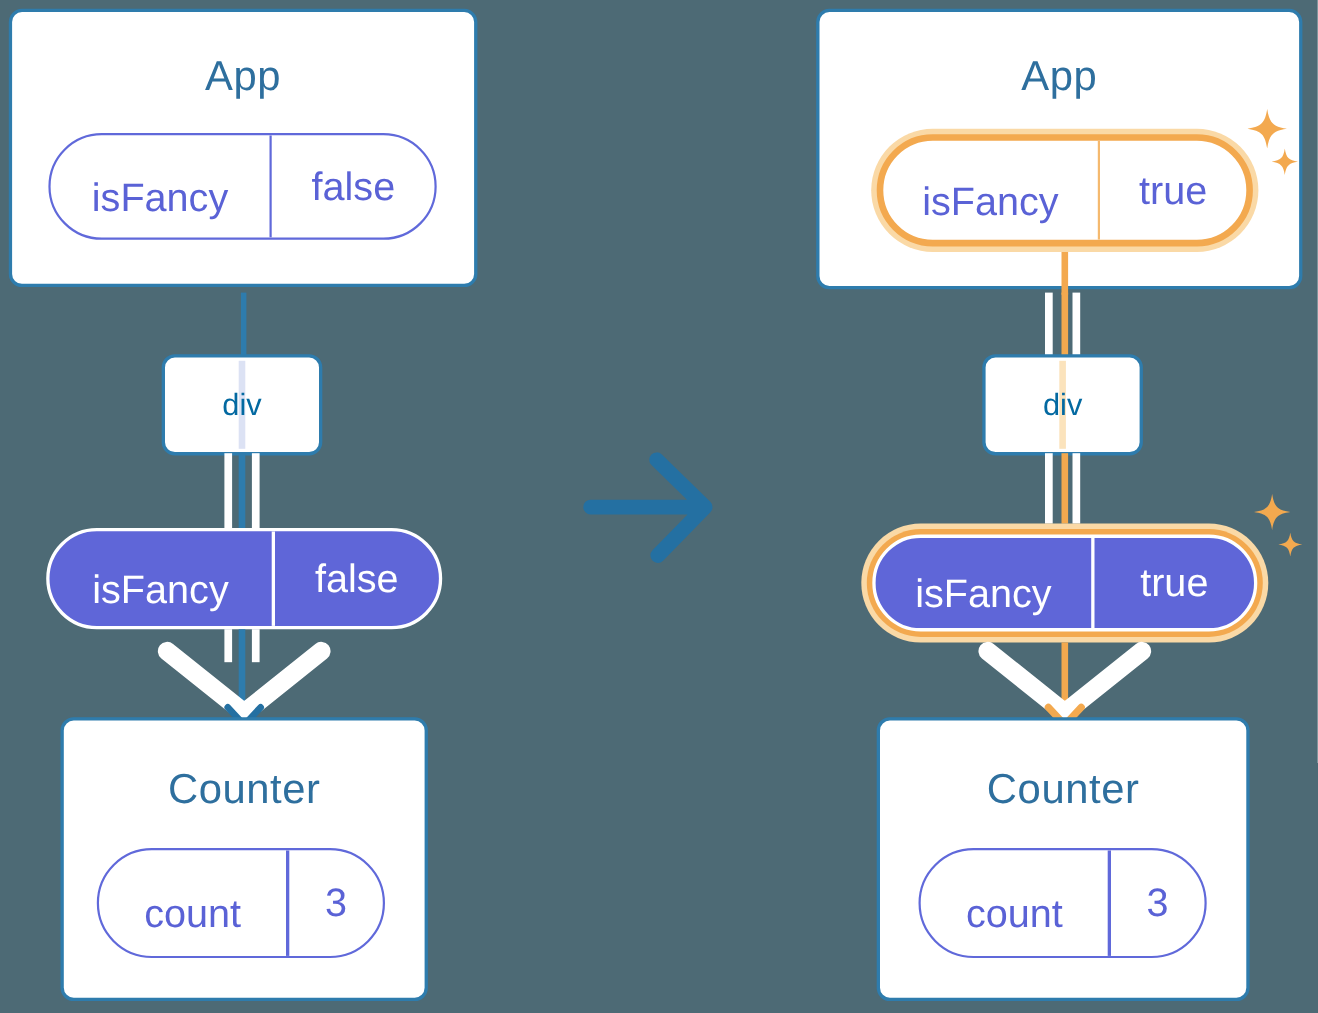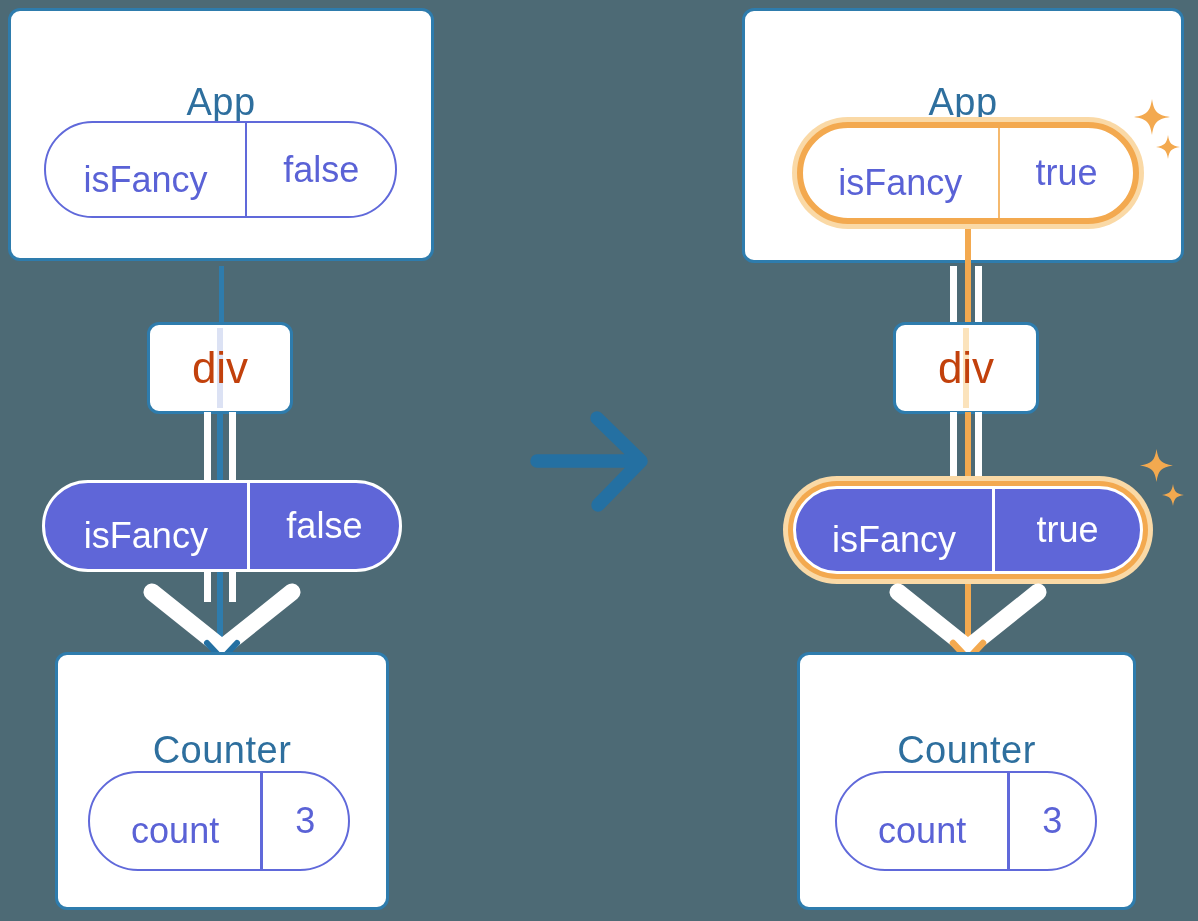--- a/index.html
+++ b/index.html
@@ -12,21 +12,21 @@
   .abs { position: absolute; }
 
   
   .card {
     position: absolute; background: #fff;
     border: 3px solid #2E7CAD; border-radius: 12px;
   }
   .card-title {
     position: absolute; left: 0; width: 100%;
     text-align: center; color: #2E6F9E;
-    font-size: 38px; font-weight: 500; letter-spacing: 0.5px; margin-top: 32px;
+    font-size: 38px; font-weight: 500; letter-spacing: 0.5px;
   }
 
   
   .pill {
     position: absolute; display: flex; align-items: stretch;
     border-radius: 70px; overflow: hidden;
   }
   .pill .seg {
     display: flex; align-items: center; justify-content: center;
     font-size: 36px;
@@ -54,21 +54,21 @@
   .seg.bold { font-weight: normal; }
 
   
   .div-box {
     position: absolute; background: #fff;
     border: 3px solid #2E7CAD; border-radius: 12px;
     display: flex; align-items: center; justify-content: center;
   }
   .div-box .box-label {
     position: relative; z-index: 1;
-    color: #c2410c; font-size: 44px; font-weight: 500;
+    color: #0369a1; font-size: 28px; font-weight: 500;
   }
   .stripe {
     position: absolute; left: 50%; margin-left: -3px;
     top: 3px; bottom: 3px; width: 6px; z-index: 0;
   }
   .stripe.lavender { background: #DCE2F4; }
   .stripe.peach { background: #FBE3BC; }
 
   
   .bar { position: absolute; }

